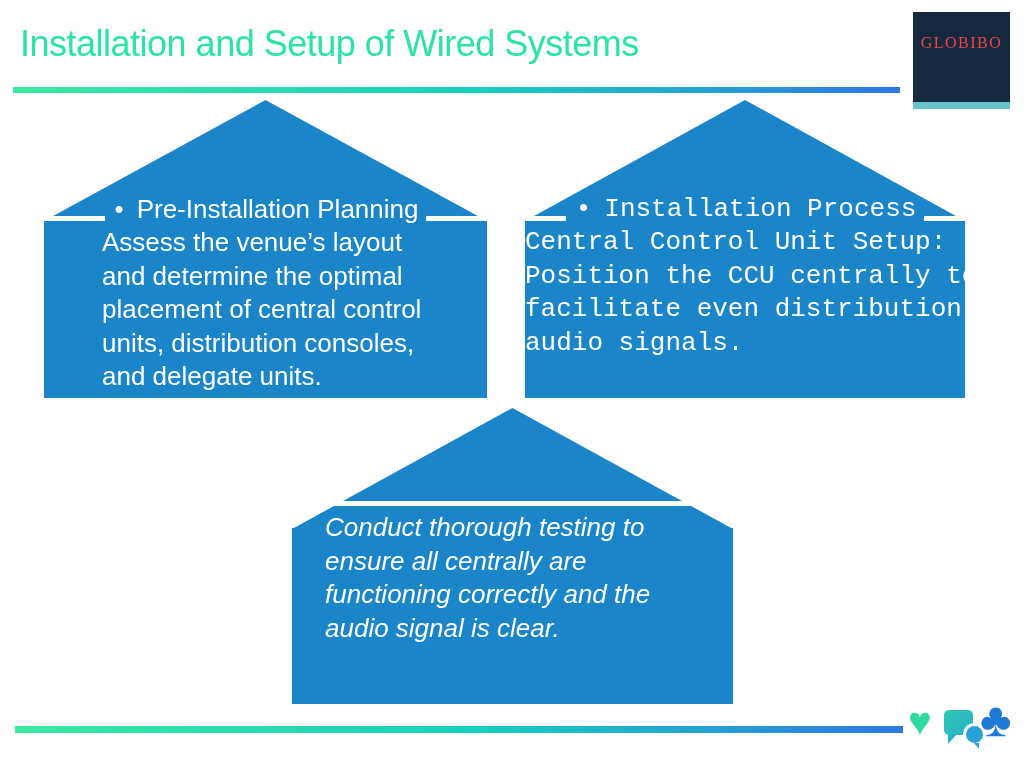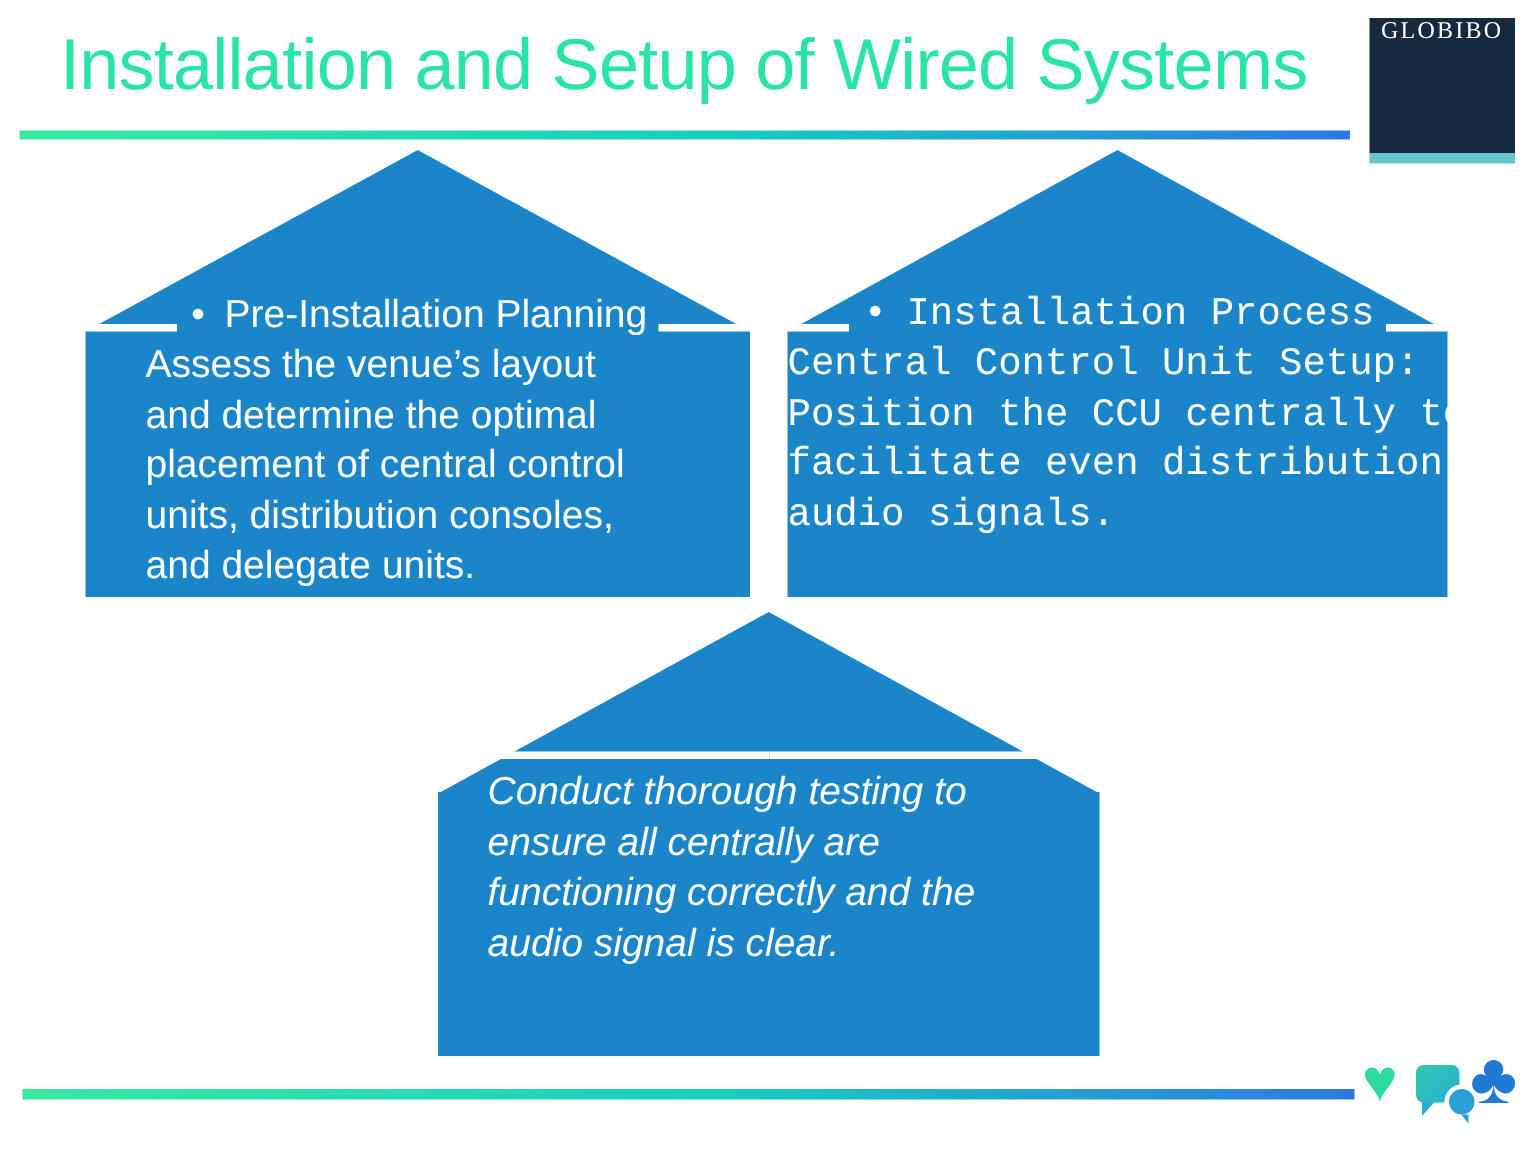--- a/index.html
+++ b/index.html
@@ -20,22 +20,22 @@
   html,body{width:1024px;height:768px;}
   body{
     position:relative;
     background:#ffffff;
     font-family:"Liberation Sans", sans-serif;
     overflow:hidden;
   }
   
   .slide-title{
     position:absolute;
-    left:40px; top:20px;
-    font-size:48px;
+    left:20px; top:20px;
+    font-size:36px;
     line-height:48px;
     font-weight:400;
     letter-spacing:-0.5px;
     color:var(--title-teal);
     white-space:nowrap;
   }
   .title-rule{
     position:absolute;
     left:13px; top:87px;
     width:887px; height:6px;
@@ -48,34 +48,35 @@
   }
   .logo-box{
     position:absolute;
     left:0; top:0; right:0;
     height:90px;
     background:var(--logo-navy);
     display:flex;
     justify-content:center;
   }
   .logo-text{
+    margin-top:22px;
     font-family:"Liberation Serif", serif;
     font-size:16px;
     letter-spacing:1.5px;
-    color:#ffffff;
+    color:#ef4444;
   }
   .logo-strip{
     position:absolute;
     left:0; right:0; bottom:0;
     height:7px;
     background:var(--logo-strip);
   }
   
   .house{position:absolute;}
-  .house-1{left:57px;  top:100px; width:443px; height:298px;}
+  .house-1{left:44px;  top:100px; width:443px; height:298px;}
   .house-2{left:525px; top:100px; width:440px; height:298px;font-family:Liberation Mono, monospace;}
   .house-3{left:292px; top:408px; width:441px; height:296px;}
   .roof{
     position:absolute;
     left:0; right:0; top:0;
     height:121px;
     background:var(--house-blue);
     clip-path:polygon(50% 0, 100% 100%, 0 100%);
   }
   .house-body{
@@ -106,21 +107,21 @@
     padding:0 8px 0 10px;
   }
   .bullet{
     display:inline-block;
     margin-right:13px;
   }
   .para{
     font-size:26px;
     line-height:33.5px;
   }
-  .house-1 .para{padding-left:40px;}
+  .house-1 .para{padding-left:58px;}
   .house-2 .para{}
   .house-3 .para{padding-left:33px;font-style:italic;}
   .para div{white-space:nowrap;}
   
   .footer-bar{
     position:absolute;
     left:15px; top:726px;
     width:888px; height:7px;
     background:linear-gradient(90deg,var(--grad-start) 0%,var(--grad-mid) 52%,var(--grad-end) 100%);
   }

